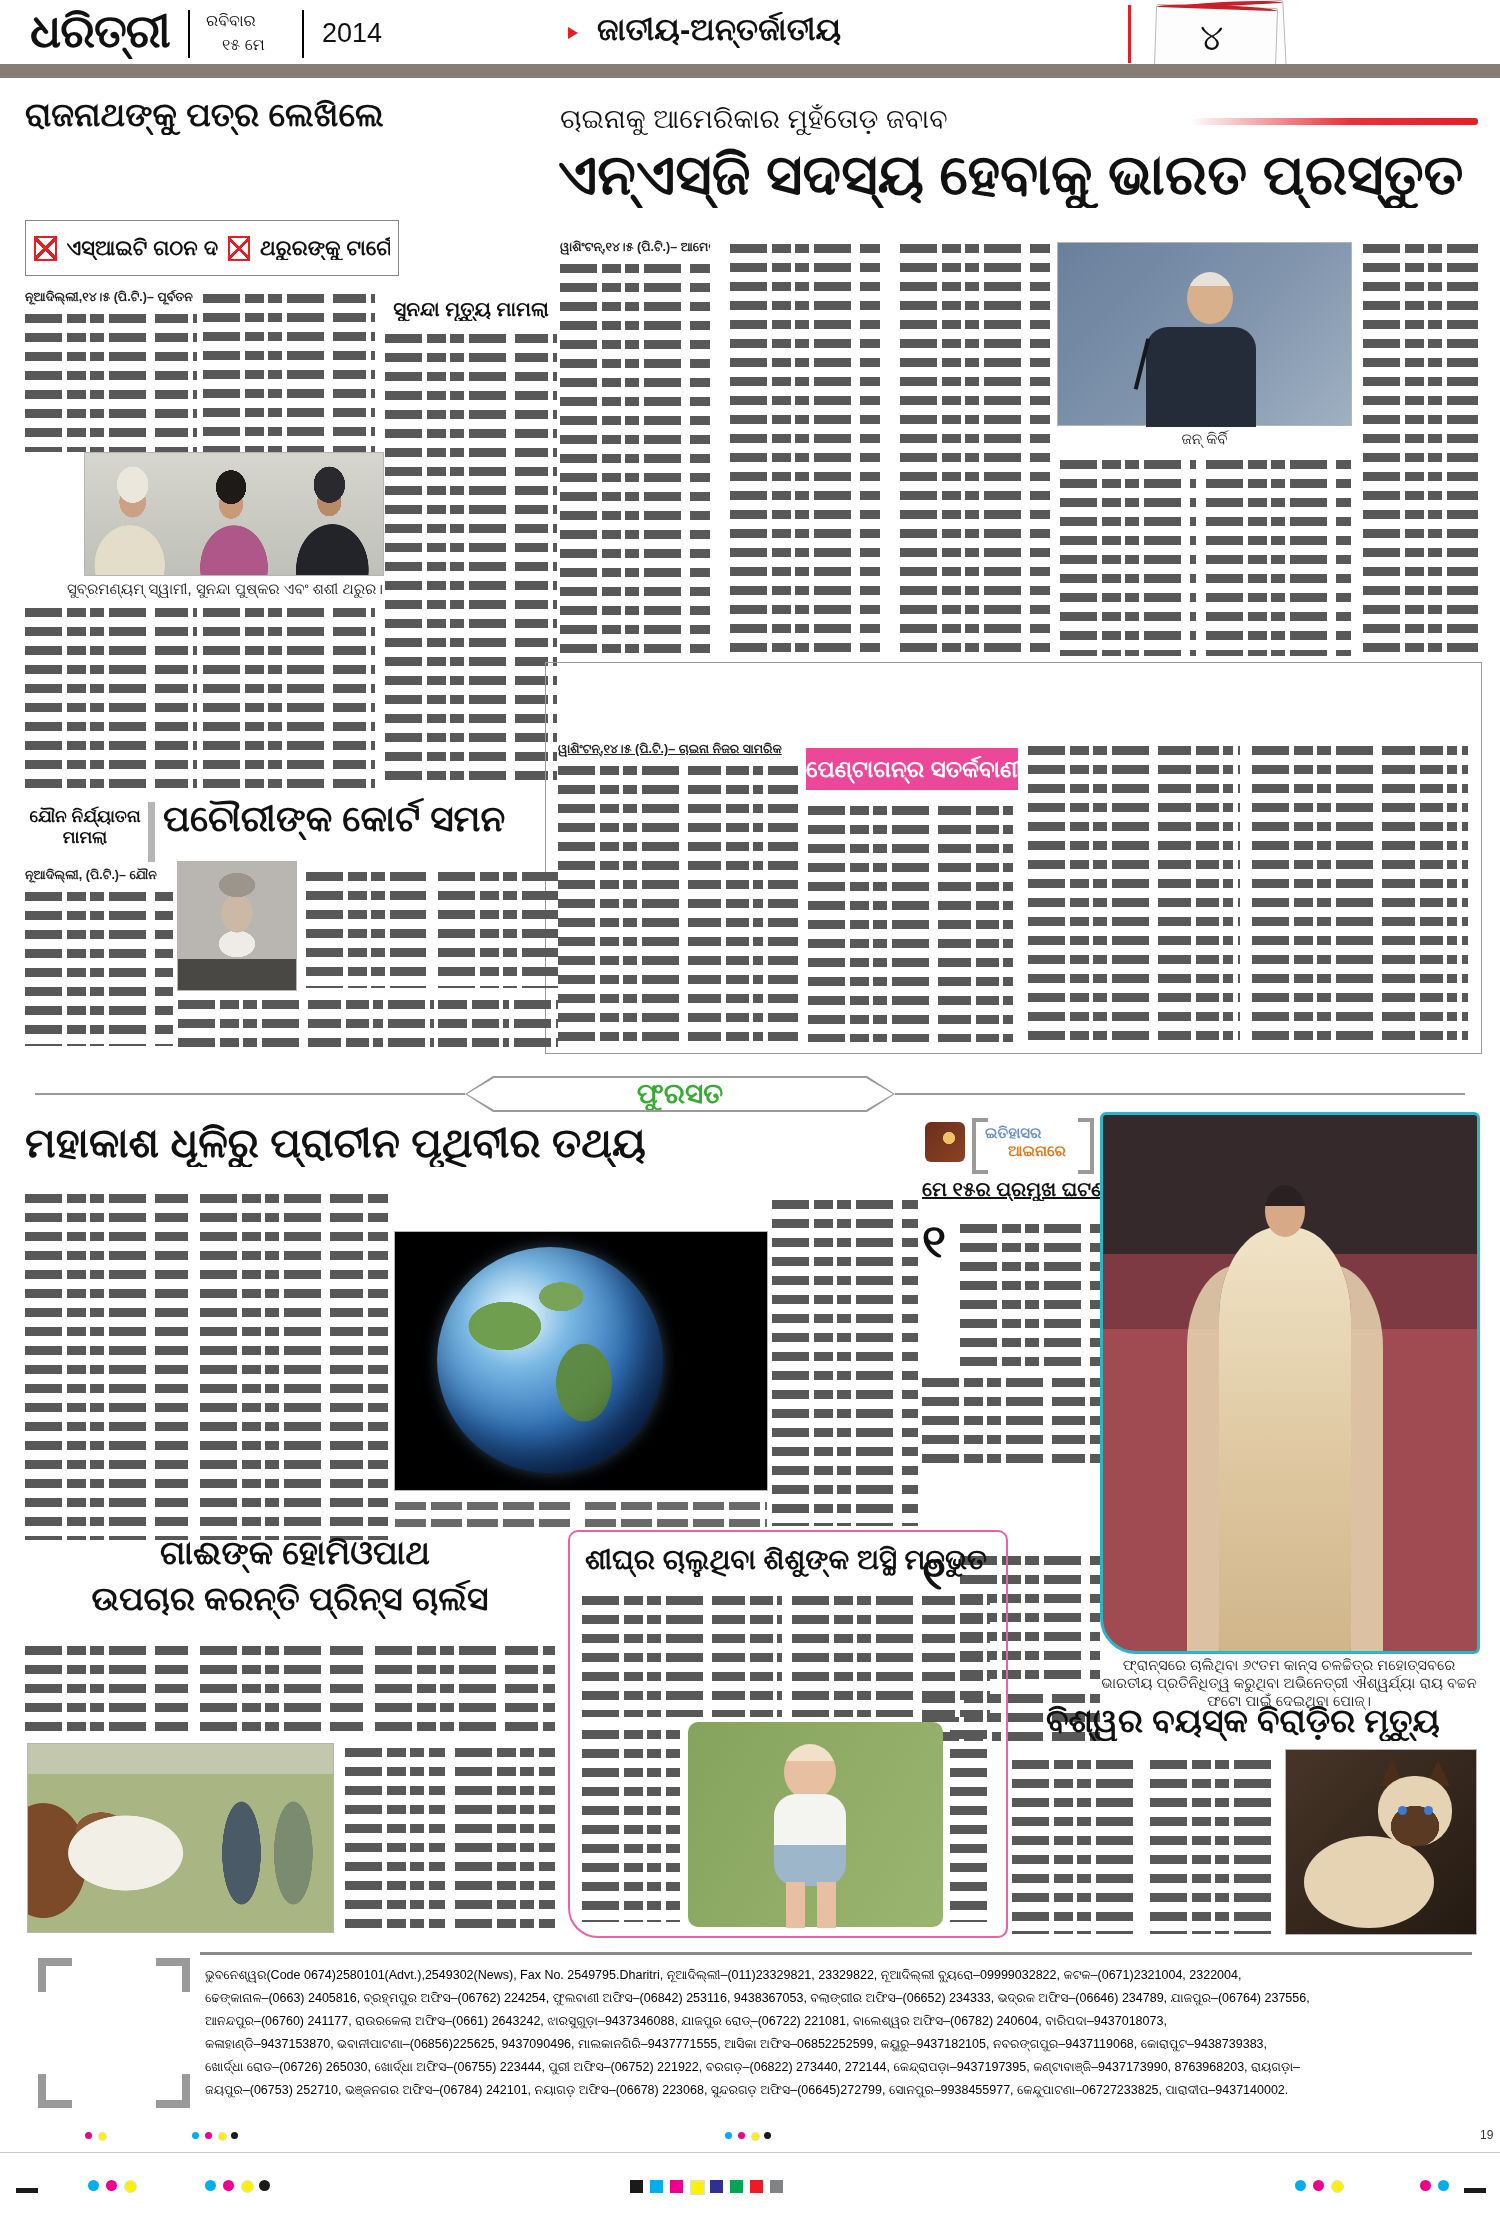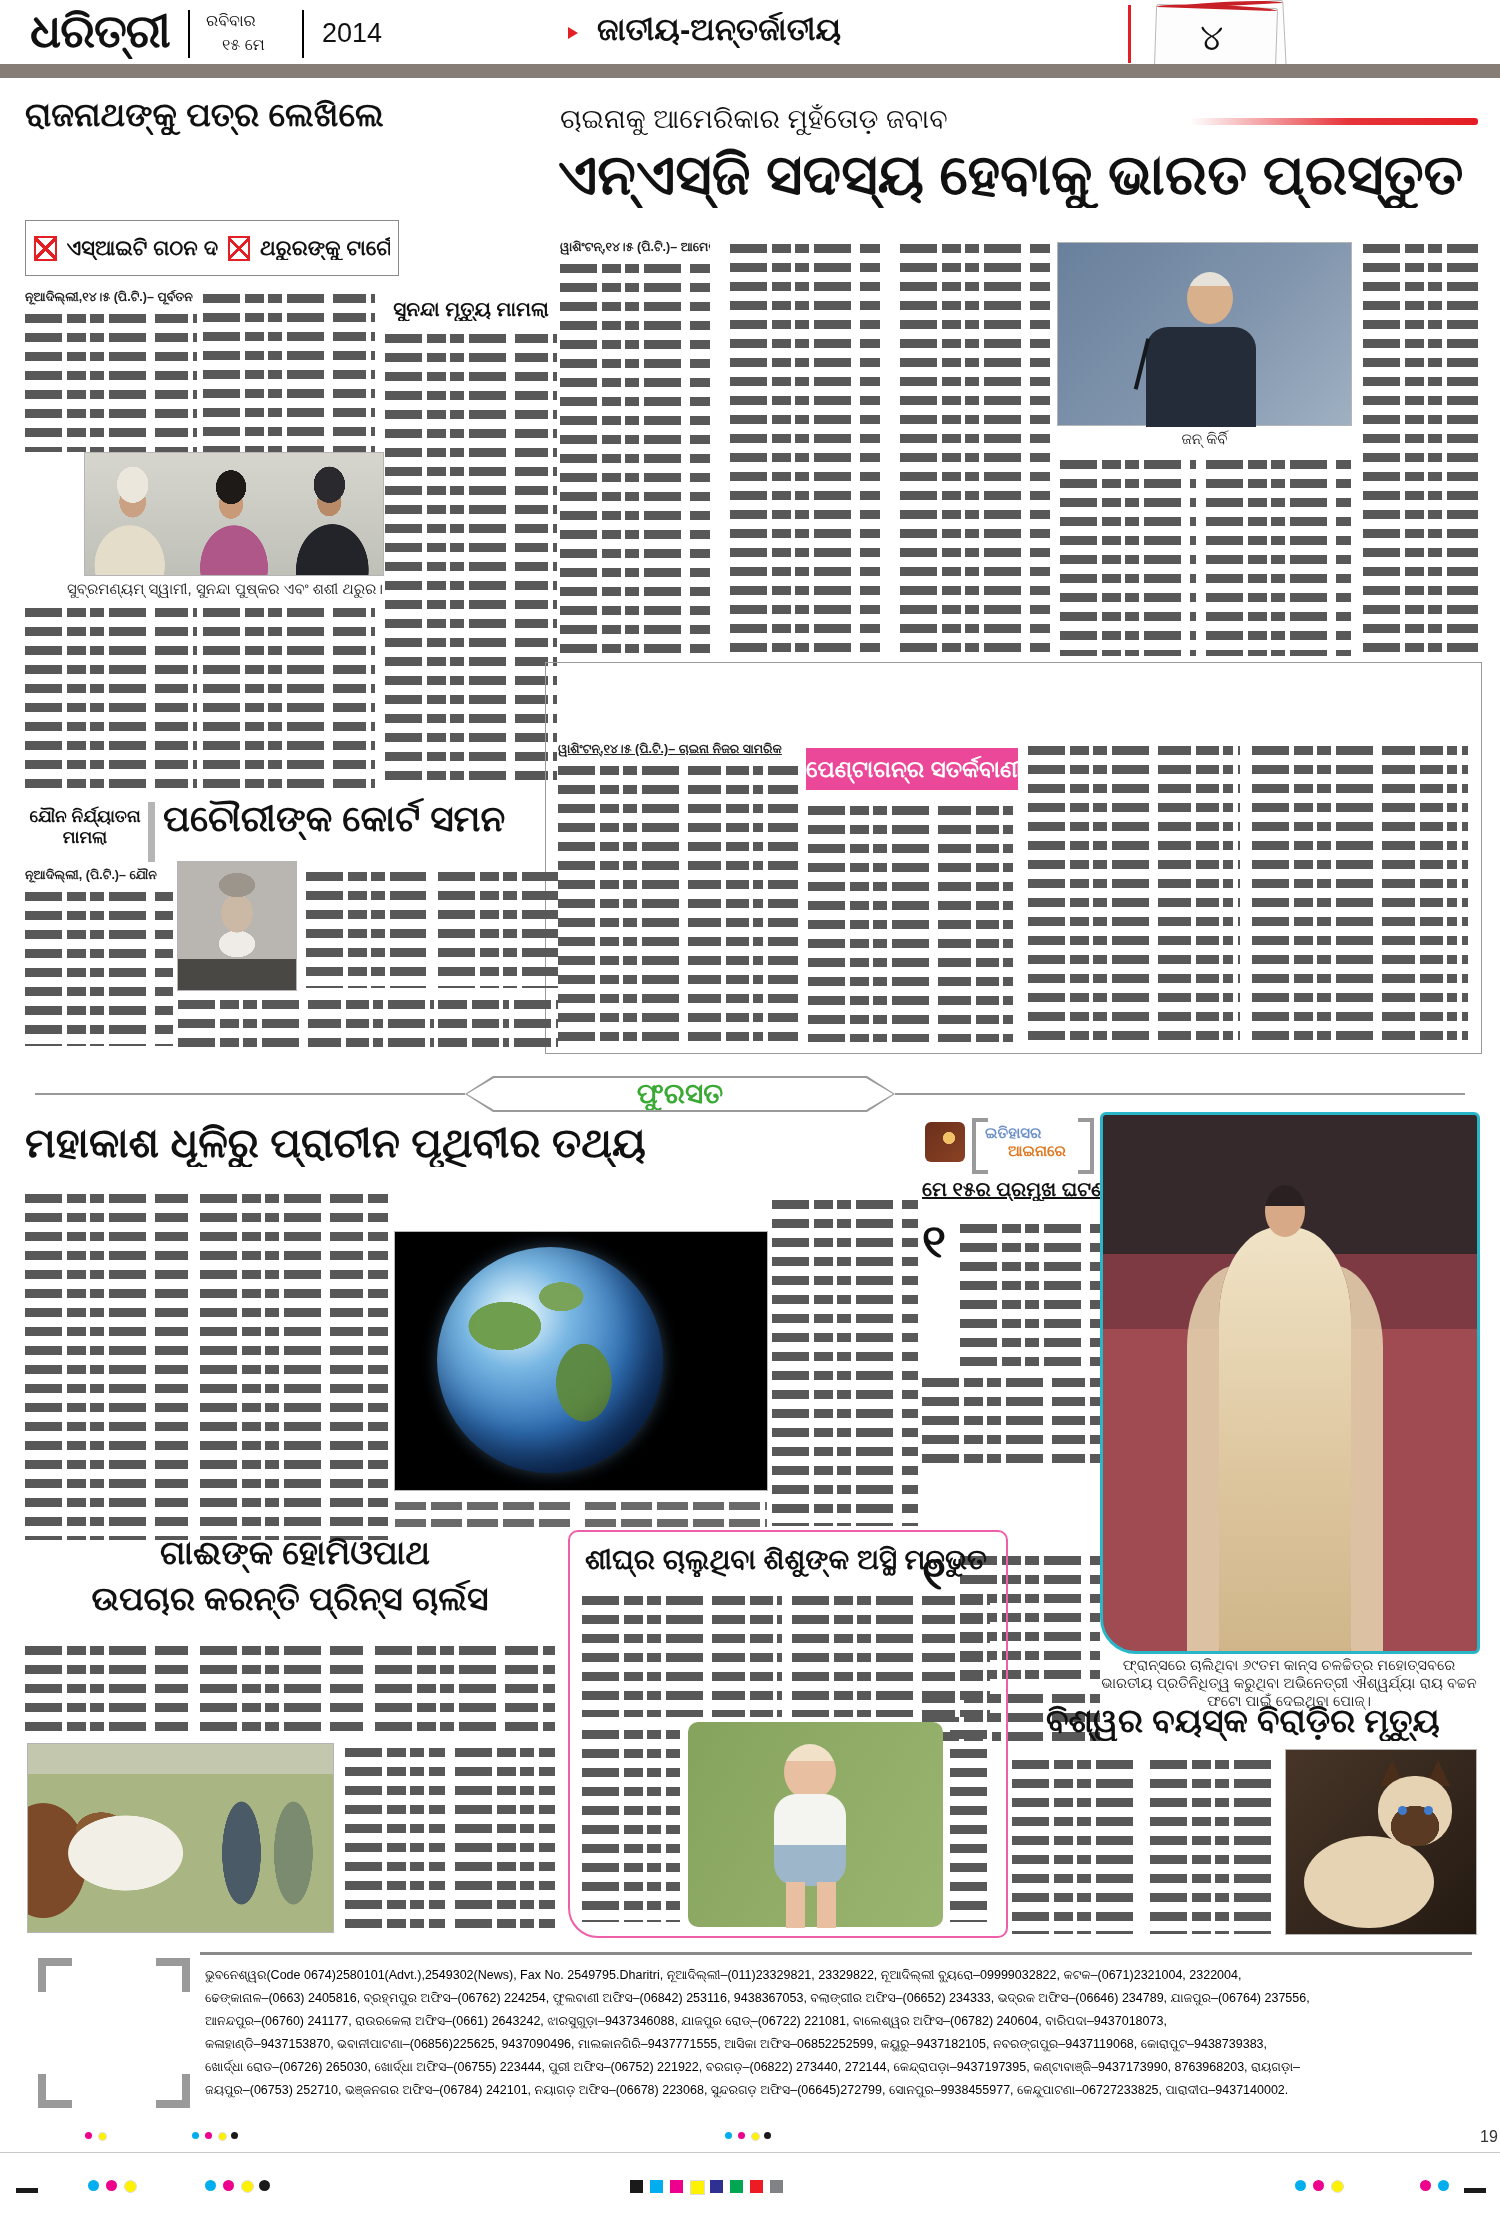--- a/index.html
+++ b/index.html
@@ -288,21 +288,21 @@
     <span class="dot" style="position:absolute;left:85px;width:7px;height:7px;background:#ec008c;"></span>
     <span class="dot" style="position:absolute;left:98px;width:7px;height:7px;background:#fff200;border:1px solid #ddd;"></span>
     <span class="dot" style="position:absolute;left:192px;width:7px;height:7px;background:#00aeef;"></span>
     <span class="dot" style="position:absolute;left:205px;width:7px;height:7px;background:#ec008c;"></span>
     <span class="dot" style="position:absolute;left:218px;width:7px;height:7px;background:#fff200;border:1px solid #ddd;"></span>
     <span class="dot" style="position:absolute;left:231px;width:7px;height:7px;background:#1a1a1a;"></span>
     <span class="dot" style="position:absolute;left:725px;width:7px;height:7px;background:#00aeef;"></span>
     <span class="dot" style="position:absolute;left:738px;width:7px;height:7px;background:#ec008c;"></span>
     <span class="dot" style="position:absolute;left:751px;width:7px;height:7px;background:#fff200;border:1px solid #ddd;"></span>
     <span class="dot" style="position:absolute;left:764px;width:7px;height:7px;background:#1a1a1a;"></span>
-    <span class="abs" style="left:1480px;top:-4px;font-size:16px;color:#333;">19</span>
+    <span class="abs" style="left:1480px;top:-4px;font-size:12px;color:#333;">19</span>
   </div>
   <div class="abs" style="left:0;top:2152px;width:1500px;height:1px;background:#c9c9c9;"></div>
   <div class="abs" style="left:0;top:2180px;width:1500px;height:22px;">
     <span class="abs" style="left:16px;top:8px;width:22px;height:5px;background:#1a1a1a;"></span>
     <span class="dot" style="position:absolute;left:88px;width:11px;height:11px;background:#00aeef;"></span>
     <span class="dot" style="position:absolute;left:106px;width:11px;height:11px;background:#ec008c;"></span>
     <span class="dot" style="position:absolute;left:124px;width:11px;height:11px;background:#fff200;border:1px solid #ddd;"></span>
     <span class="dot" style="position:absolute;left:205px;width:11px;height:11px;background:#00aeef;"></span>
     <span class="dot" style="position:absolute;left:223px;width:11px;height:11px;background:#ec008c;"></span>
     <span class="dot" style="position:absolute;left:241px;width:11px;height:11px;background:#fff200;border:1px solid #ddd;"></span>

